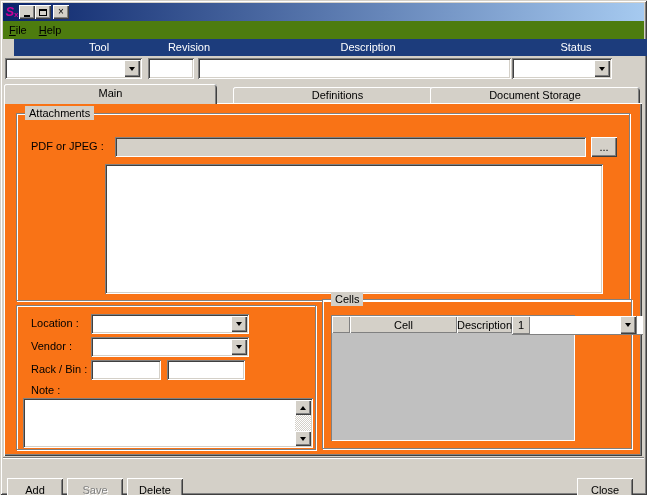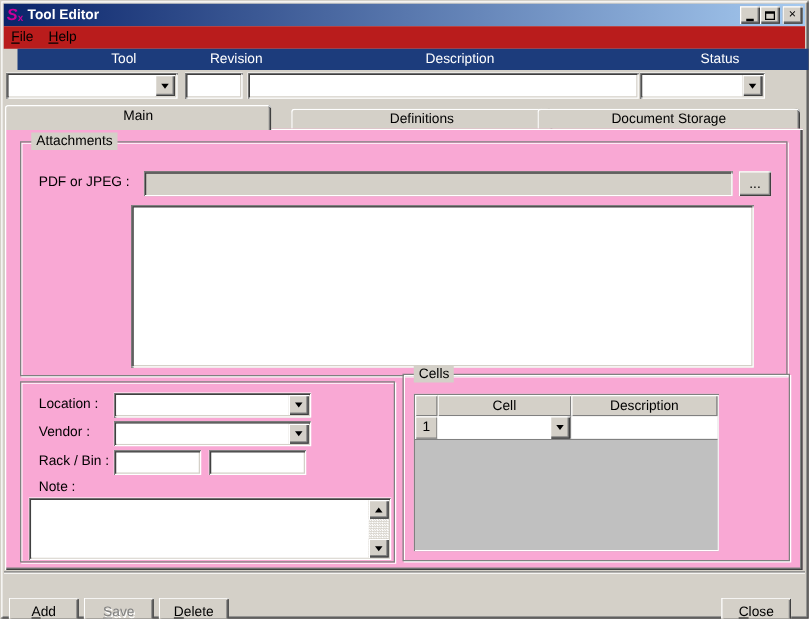--- a/index.html
+++ b/index.html
@@ -26,21 +26,21 @@
   .tb-btn{width:16px;height:14px;border:0;padding:0;margin:0;background:#d4d0c8;
     box-shadow:inset 1px 1px 0 #ffffff,inset -1px -1px 0 #404040,inset -2px -2px 0 #808080;
     display:flex;align-items:center;justify-content:center;font-family:"Liberation Sans",sans-serif;
     font-size:10px;line-height:1;color:#000;}
   .tb-btn.close{margin-left:2px;}
   .glyph-min{display:block;width:6px;height:2px;background:#000;margin-top:7px;}
   .glyph-max{display:block;width:8px;height:7px;border:1px solid #000;border-top-width:2px;}
 
   
   .menubar{position:absolute;left:3px;top:21px;width:641px;height:18px;
-    display:flex;align-items:center;background:#b91c1c;}
+    display:flex;align-items:center;background:#4d7c0f;}
   .menu-item{padding:2px 6px;cursor:default;}
 
   
   .header-strip{position:absolute;left:3px;top:39px;width:641px;height:17px;background:#1c3c7c;margin-left:11px;}
   .hl{position:absolute;top:2px;color:#ffffff;text-align:center;}
   .hl-tool{left:15px;width:140px;}
   .hl-rev{left:149px;width:52px;}
   .hl-desc{left:197px;width:314px;}
   .hl-status{left:512px;width:100px;}
 
@@ -59,21 +59,21 @@
   .arr-up{width:0;height:0;border-left:3px solid transparent;border-right:3px solid transparent;border-bottom:4px solid #000;}
 
   
   .tab{position:absolute;background:#d4d0c8;text-align:center;border-radius:3px 3px 0 0;
     box-shadow:inset 1px 0 0 #ffffff,inset 0 1px 0 #ffffff,inset -1px 0 0 #404040,inset -2px 0 0 #808080;
     cursor:default;}
   .tab.active{left:4px;top:84px;width:213px;height:20px;line-height:19px;z-index:3;}
   .tab.inactive{top:87px;height:16px;line-height:16px;z-index:1;}
 
   
-  .panel{position:absolute;left:4px;top:103px;width:638px;height:353px;background:#f9a8d4;z-index:2;
+  .panel{position:absolute;left:4px;top:103px;width:638px;height:353px;background:#f97316;z-index:2;
     box-shadow:inset 1px 1px 0 #ffffff,inset -1px -1px 0 #404040,inset -2px -2px 0 #808080;}
 
   
   .groupbox{position:absolute;border:1px solid #808080;
     box-shadow:inset 1px 1px 0 #ffffff,1px 1px 0 #ffffff;}
   .legend{position:absolute;top:-8px;left:8px;background:#d4d0c8;padding:0 4px;line-height:14px;}
 
   
   .lbl{position:absolute;white-space:nowrap;}
   .pdf-field{background:#d4d0c8;}
@@ -92,21 +92,21 @@
   .vscroll{width:16px;display:flex;flex-direction:column;
     background-image:conic-gradient(#ffffff 25%,#d4d0c8 0 50%,#ffffff 0 75%,#d4d0c8 0);
     background-size:2px 2px;}
   .sb-btn{height:15px;border:0;padding:0;background:#d4d0c8;
     box-shadow:inset 1px 1px 0 #ffffff,inset -1px -1px 0 #404040,inset -2px -2px 0 #808080;
     display:flex;align-items:center;justify-content:center;}
   .sb-track{flex:1;}
 
   
   .grid{position:absolute;left:8px;top:15px;width:244px;height:126px;
-    display:flex;flex-direction:column;background:#c0c0c0;padding:1px;
+    display:flex;flex-direction:row;background:#c0c0c0;padding:1px;
     box-shadow:inset 1px 1px 0 #808080,inset -1px -1px 0 #ffffff;}
   .grow{display:flex;flex:none;}
   .ghead,.rownum{background:#d4d0c8;display:flex;align-items:center;justify-content:center;
     box-shadow:inset 1px 1px 0 #ffffff,inset -1px -1px 0 #808080;}
   .grow.header{height:17px;}
   .grow.data{height:19px;border-bottom:1px solid #808080;}
   .gc-corner{width:18px;}
   .gc-cell{width:107px;}
   .gc-desc{flex:1;}
   .cell-combo{width:107px;display:flex;align-items:stretch;background:#fff;border-right:1px solid #808080;}
@@ -126,21 +126,20 @@
 </head>
 <body>
 
 <div class="window">
 
   <div class="titlebar">
     <span class="app-icon">
         <span>S</span>
         <span class="sub">x</span>
       </span>
-    <span class="win-title">Tool Editor</span>
     <span class="tb-btns">
       <button class="tb-btn">
           <span class="glyph-min"></span>
         </button>
       <button class="tb-btn">
           <span class="glyph-max"></span>
         </button>
       <button class="tb-btn close">
           <span>×</span>
         </button>

